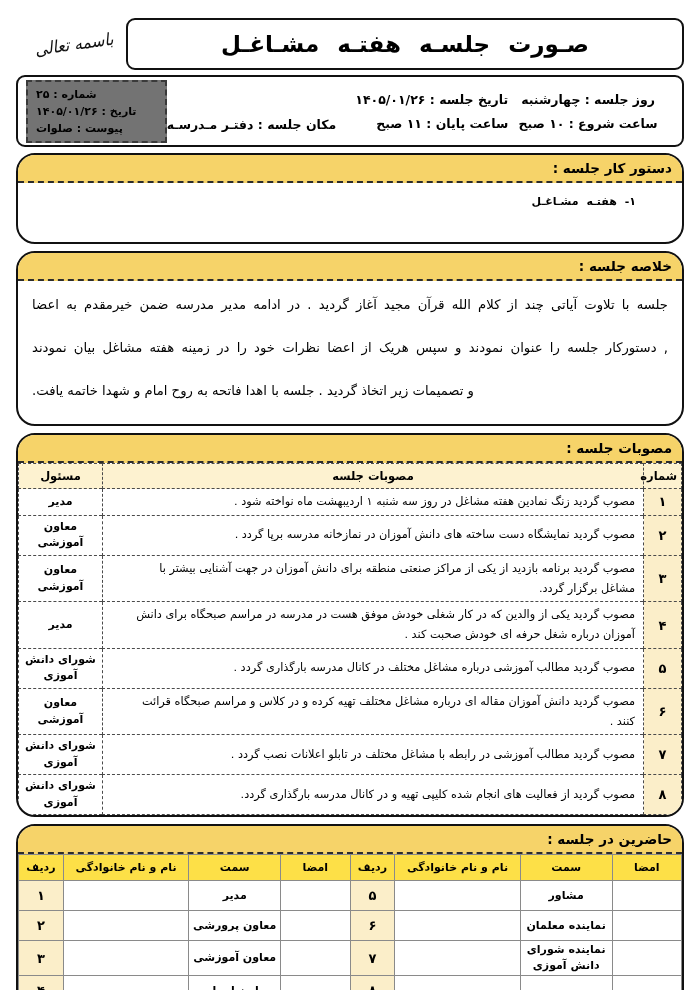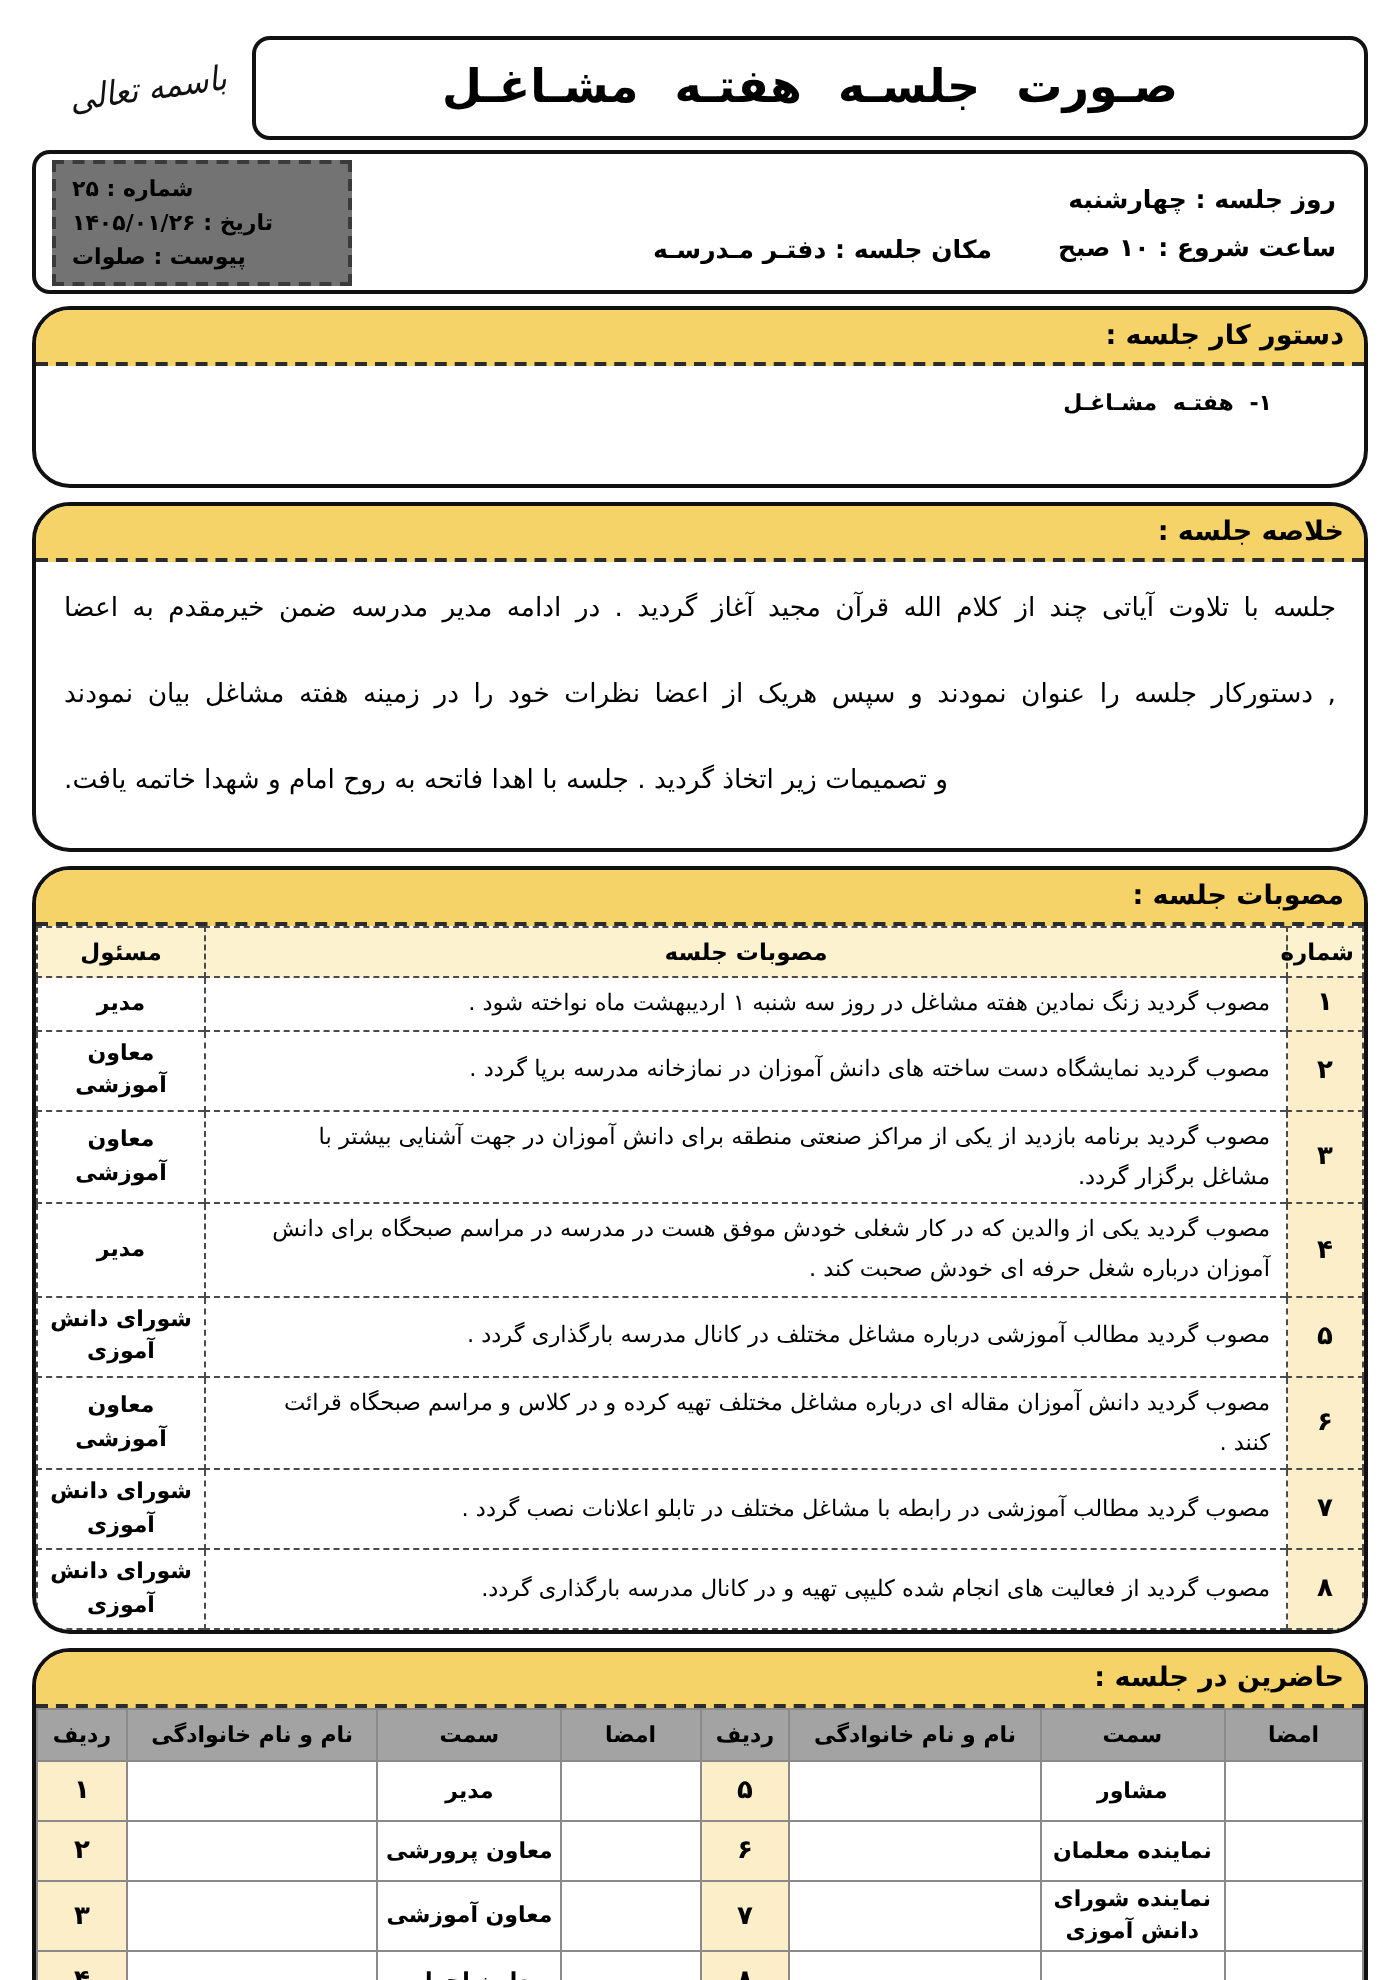--- a/index.html
+++ b/index.html
@@ -71,21 +71,21 @@
     display: flex;
     width: 100%;
     align-items: center;
   }
   .meta-col {
     display: flex;
     flex-direction: column;
     justify-content: center;
     gap: 9px;
   }
-  .meta-col.c1 { width: 178px; padding-right: 6px; }
+  .meta-col.c1 { width: 178px; padding-right: 6px; text-align: center; }
   .meta-col.c2 { width: 185px; }
   .meta-col.c3 { flex: 1 1 auto; }
   .meta-line {
     font-size: 12.5px;
     font-weight: bold;
     white-space: nowrap;
   }
   .meta-line .lbl { font-weight: bold; }
   .meta-line .val { font-weight: bold; }
 
@@ -183,21 +183,21 @@
   }
   .res-table th.h-num { width: 38px; margin-left: 40px; }
   .res-table th.h-who { width: 84px; margin-top: 48px; }
   .att-table th, .att-table td {
     border: 1.1px solid #8a8a8a;
     height: 30px;
     text-align: center;
     vertical-align: middle;
   }
   .att-table thead th {
-    background: #a3a3a3;
+    background: #fde047;
     font-size: 11px;
     font-weight: bold;
     height: 26px;
     margin-top: 12px;
   }
   .att-table td.idx {
     background: #fbeec9;
     font-size: 13px;
     font-weight: bold;
     width: 40px;
@@ -232,20 +232,30 @@
   <div class="meta-box">
     <div class="meta-cols">
       <div class="meta-col c1">
         <div class="meta-line">
           <span class="lbl">روز جلسه :</span>
           <span class="val">چهارشنبه</span>
         </div>
         <div class="meta-line">
           <span class="lbl">ساعت شروع :</span>
           <span class="val">۱۰ صبح</span>
+        </div>
+      </div>
+      <div class="meta-col c2">
+        <div class="meta-line">
+          <span class="lbl">تاریخ جلسه :</span>
+          <span class="val">۱۴۰۵/۰۱/۲۶</span>
+        </div>
+        <div class="meta-line">
+          <span class="lbl">ساعت پایان :</span>
+          <span class="val">۱۱ صبح</span>
         </div>
       </div>
       <div class="meta-col c3">
         <div class="meta-line" style="margin-top:26px">
           <span class="lbl">مکان جلسه :</span>
           <span class="val">دفتـر مـدرسـه</span>
         </div>
       </div>
       <div class="stamp">
         <div class="sline">

